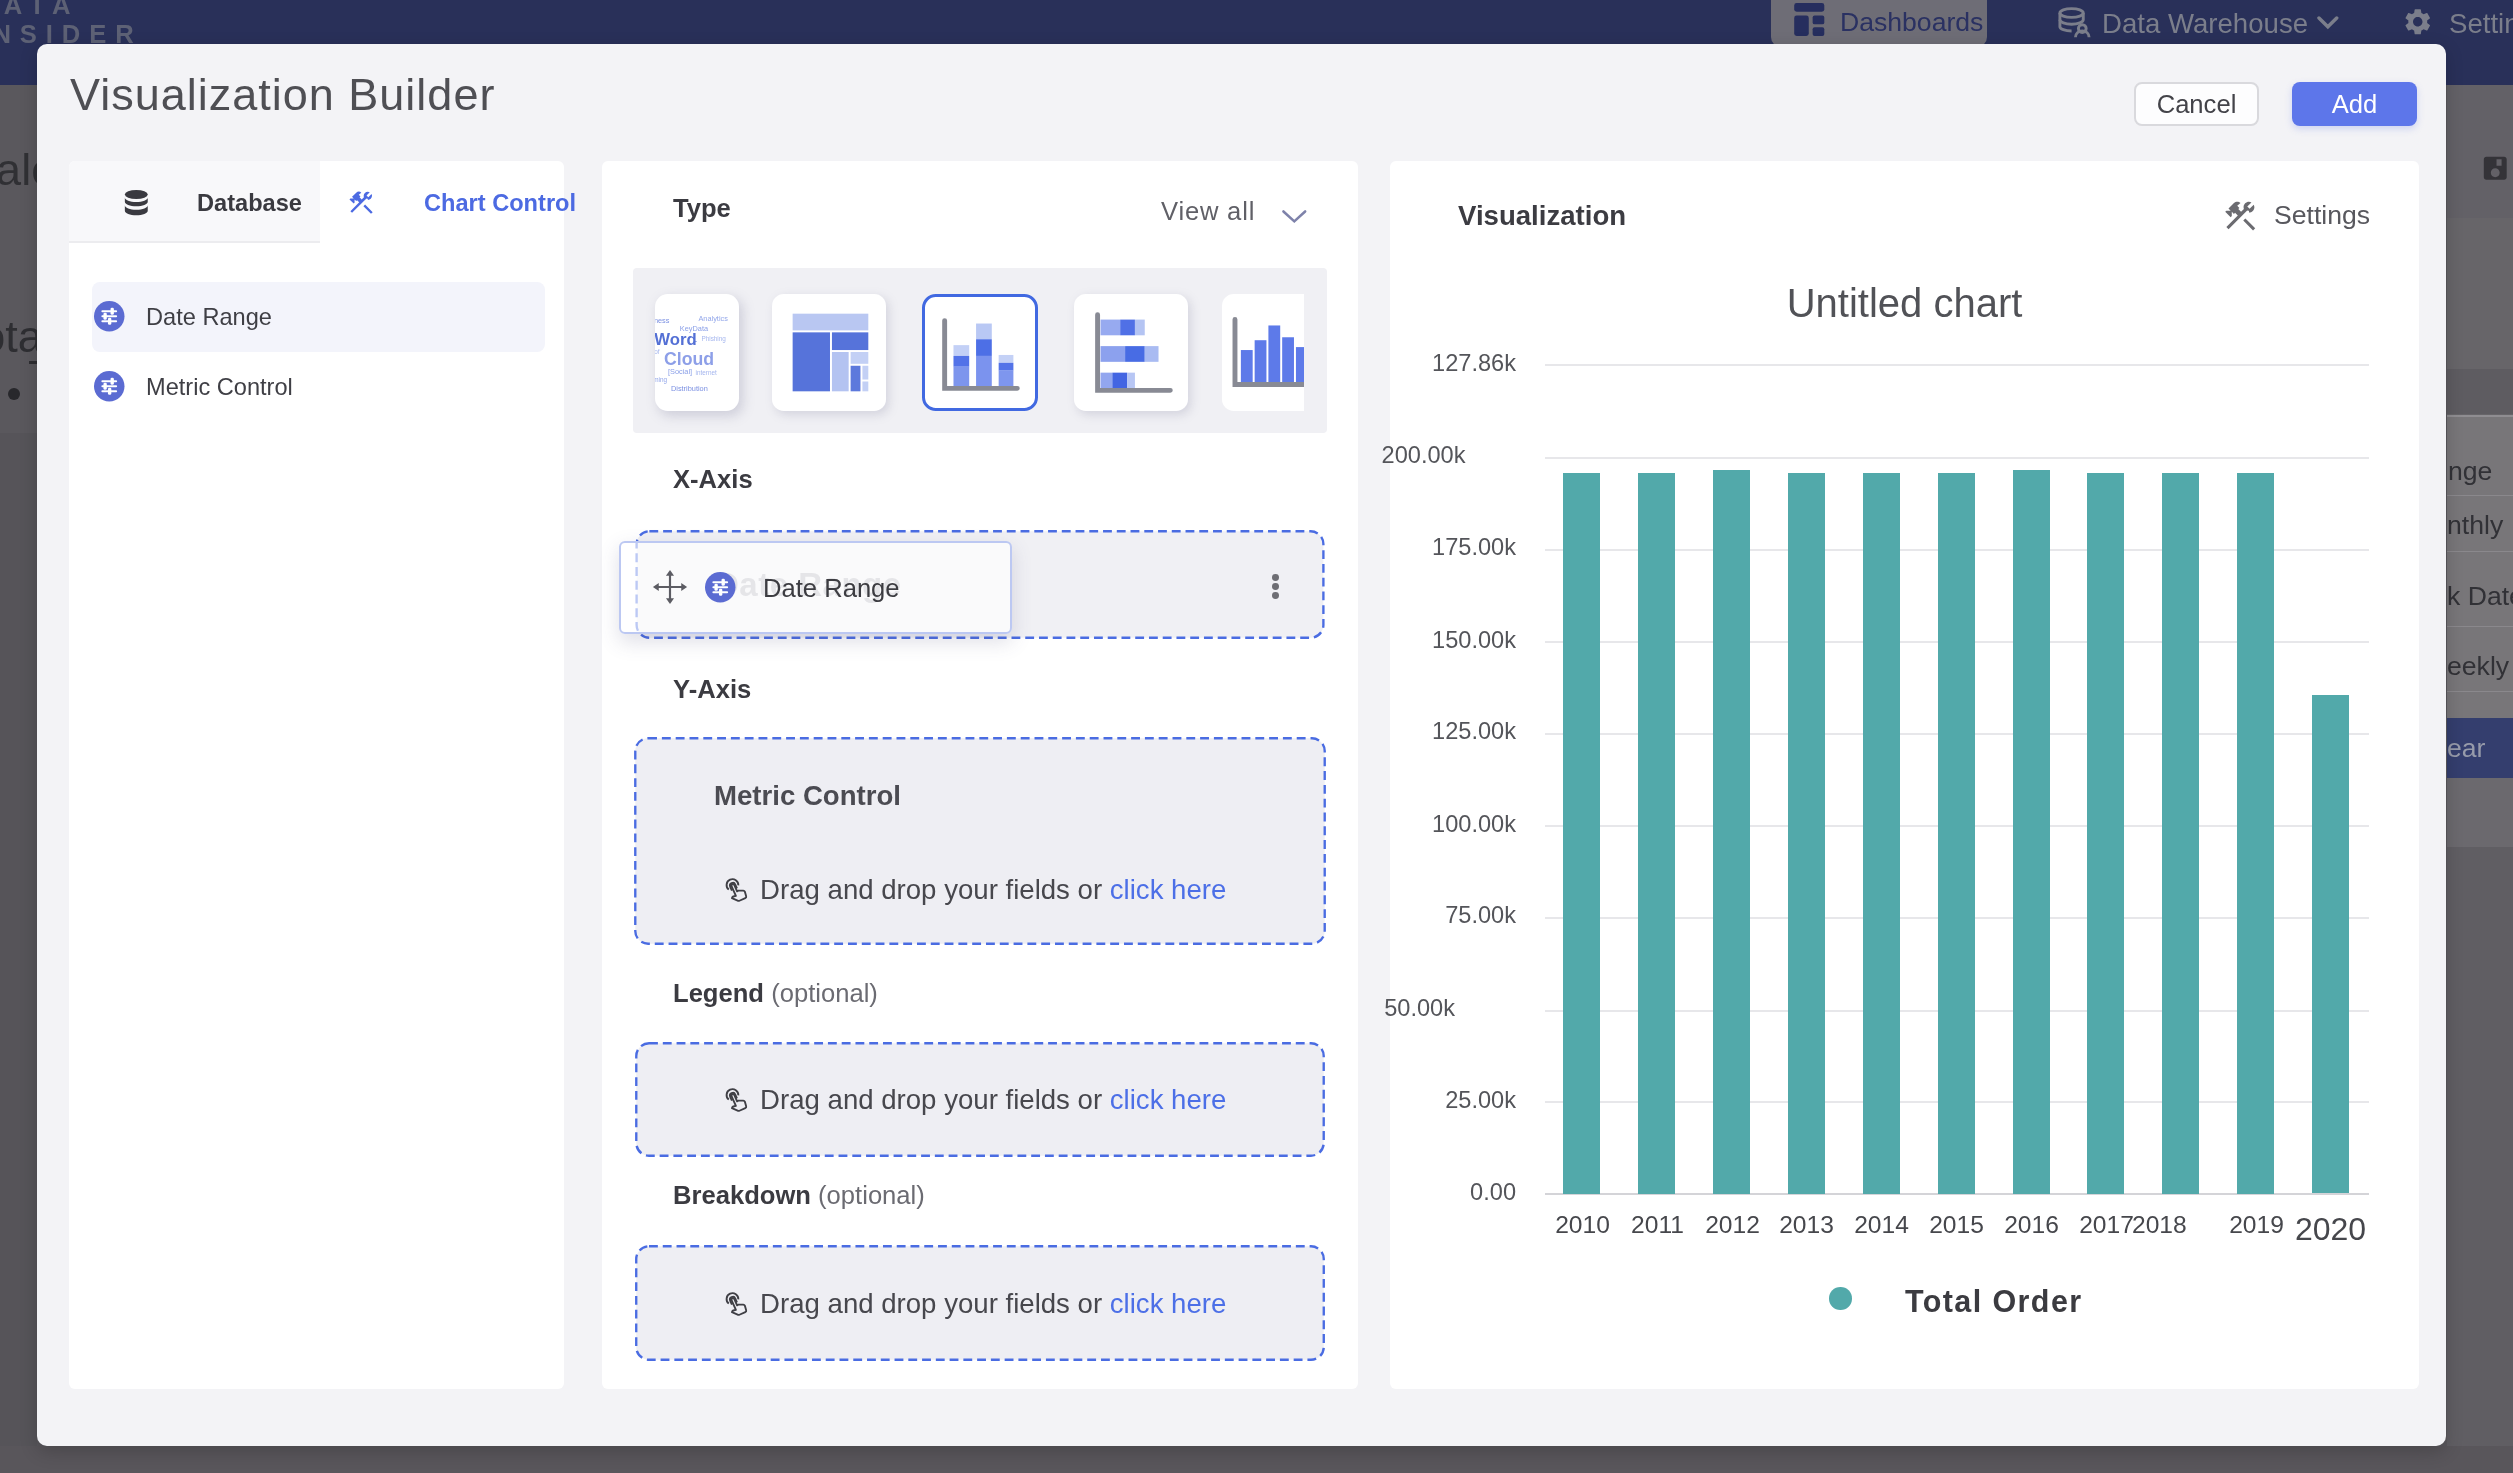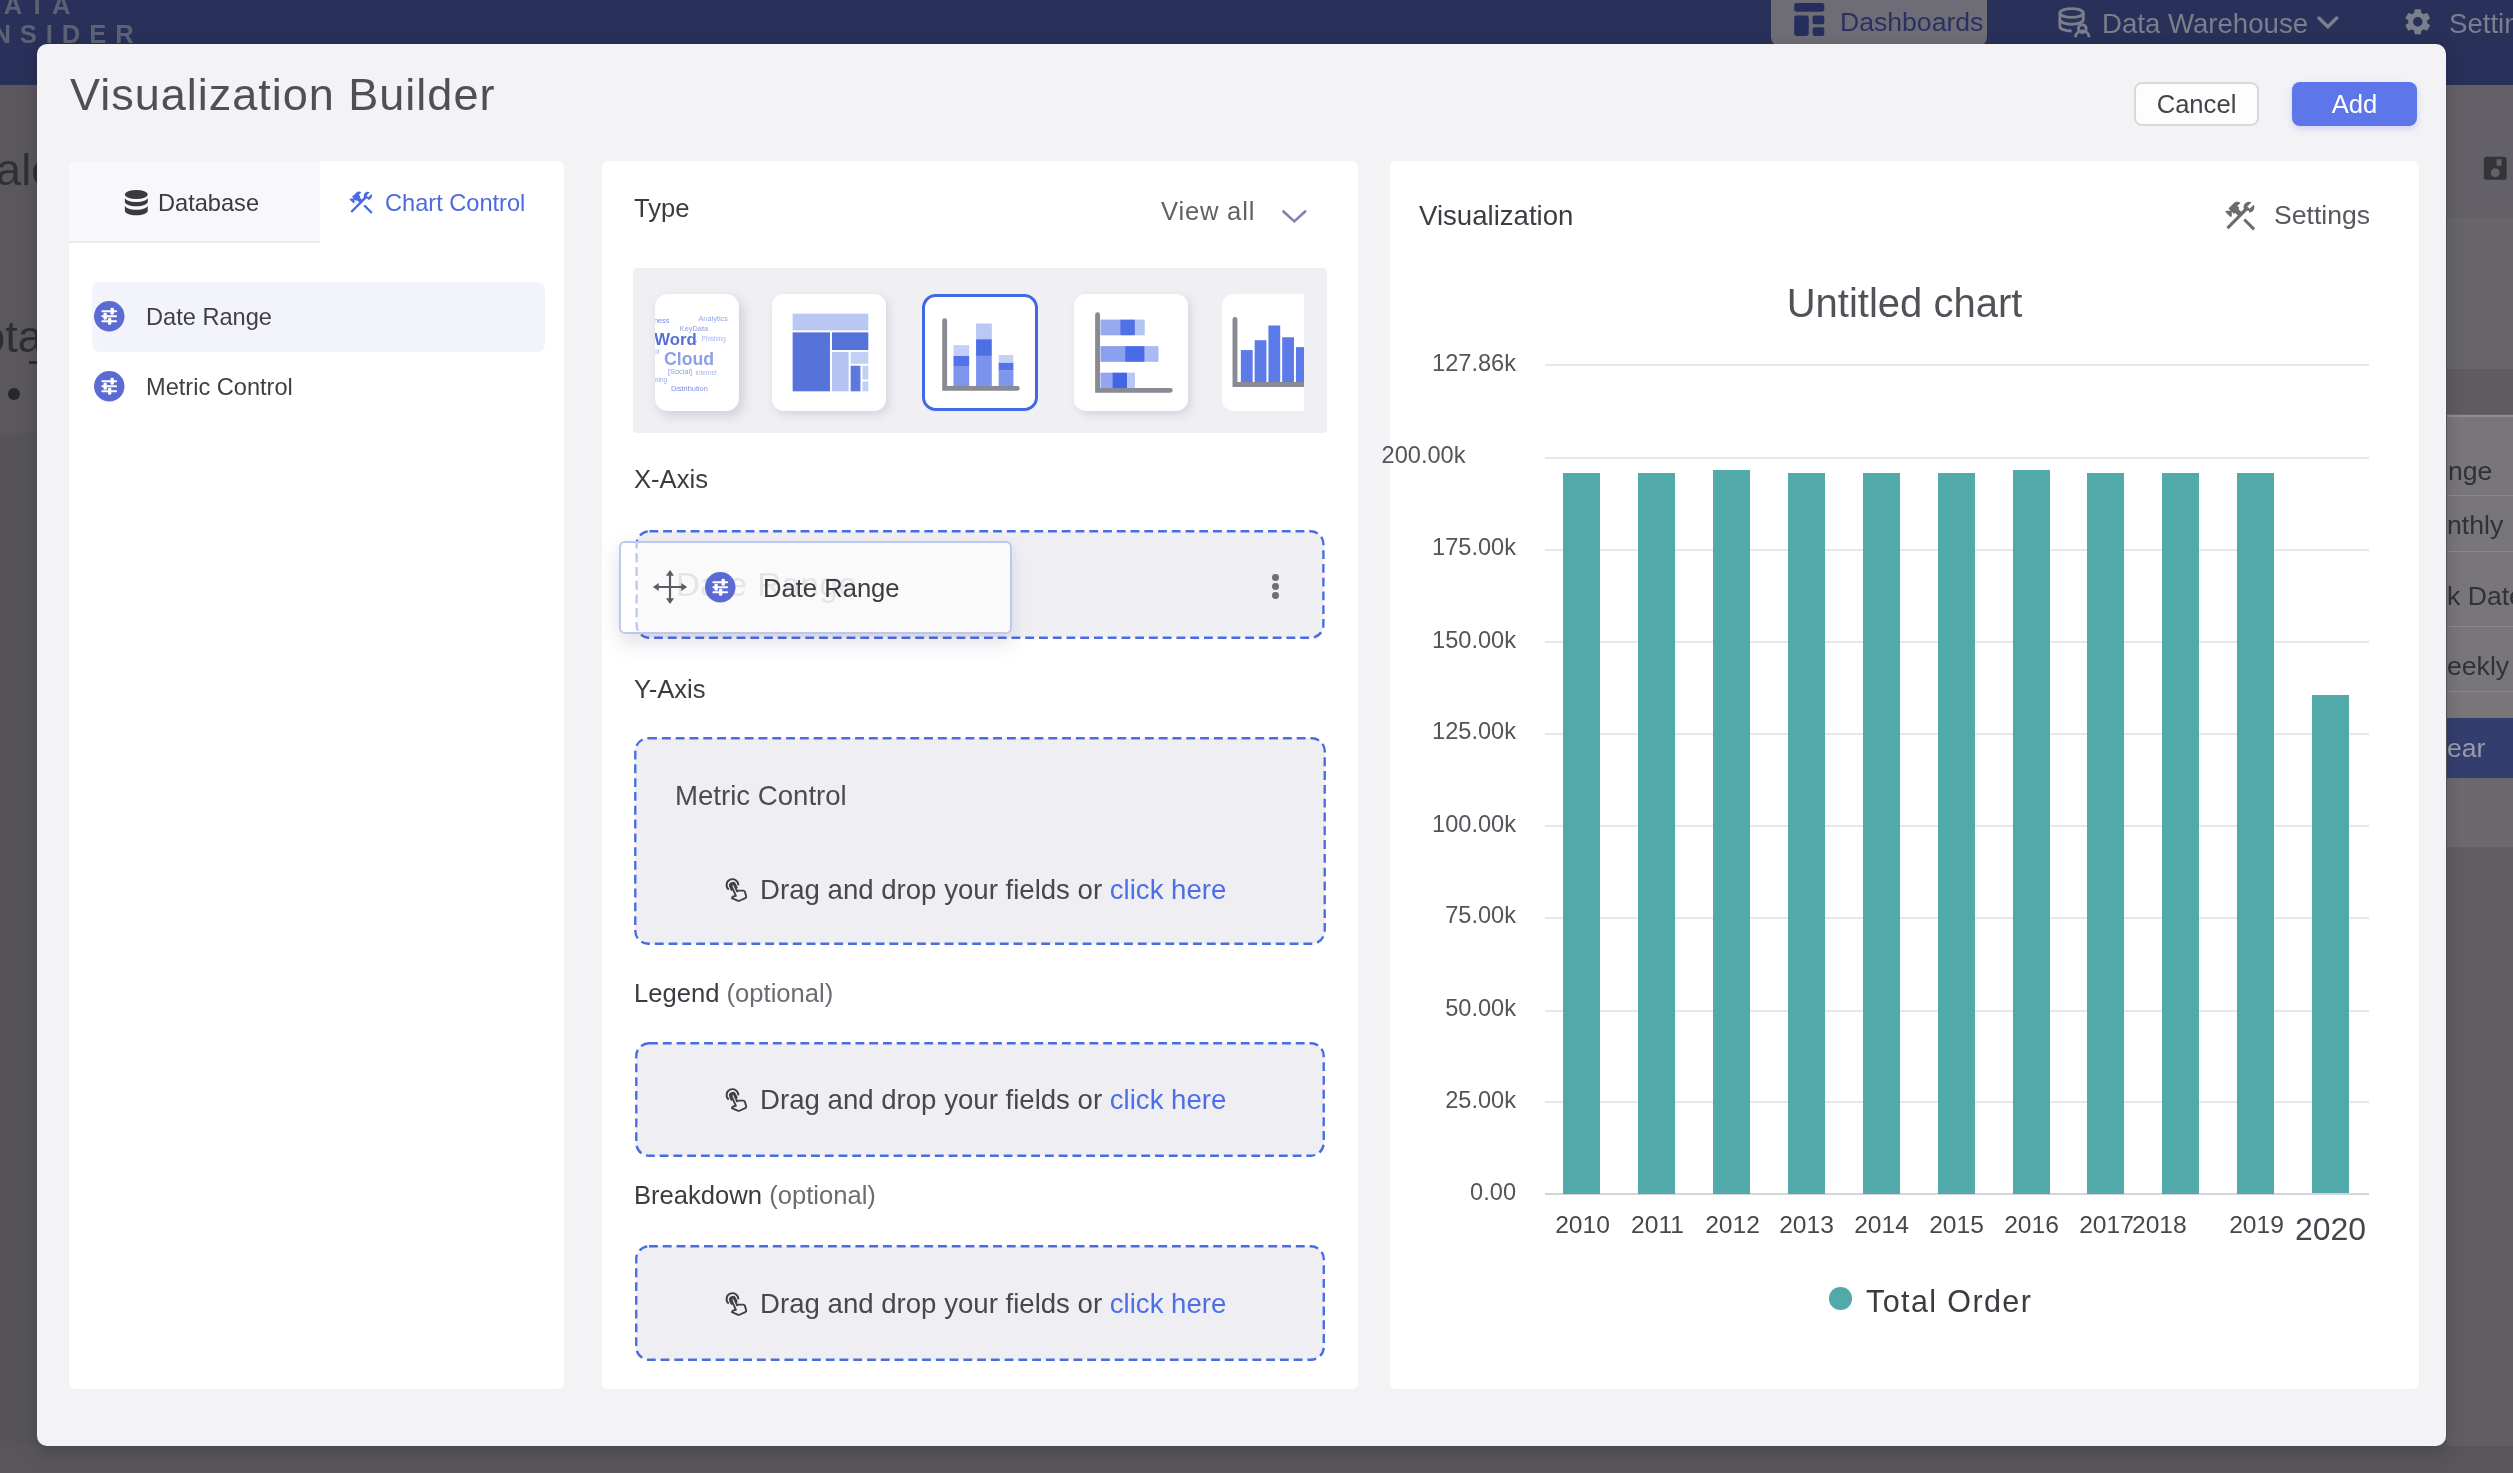--- a/index.html
+++ b/index.html
@@ -1,19 +1,19 @@
 <!DOCTYPE html>
 <html><head>
 <meta charset="utf-8">
 <style>
   html,body{margin:0;padding:0;}
   body{width:2514px;height:1474px;position:relative;overflow:hidden;
        font-family:"Liberation Sans", sans-serif;background:#59575c;}
   .abs{position:absolute;}
-  .bold{font-weight:normal;}
+  .bold{font-weight:bold;margin-left:39px;}
 </style>
 </head>
 <body>
 
 <div class="abs" id="navbar" style="left:0;top:0;width:2514px;height:85px;background:#293059;"></div>
 
 <div class="abs" style="left:-23.6px;top:-8.9px;color:#5d6175;font-weight:bold;font-size:25.6px;letter-spacing:8.9px;line-height:28.6px;">DATA<br>INSIDER</div>
 
 <div class="abs" style="left:1771px;top:-9.9px;width:216px;height:57px;background:#6e6d76;border-radius:9.9px;"></div>
 <svg class="abs" style="left:1794px;top:3px;" width="30.5" height="33" viewBox="0 0 31 34">
@@ -304,21 +304,21 @@
   <path fill="#6b6b70" d="M13.78 15.3l6.36 6.36 1.41-1.41-6.36-6.36zM17.5 10.1c1.93 0 3.5-1.57 3.5-3.5 0-.58-.16-1.12-.41-1.6l-2.7 2.7-1.49-1.49 2.7-2.7c-.48-.25-1.02-.41-1.6-.41-1.93 0-3.5 1.57-3.5 3.5 0 .41.08.8.21 1.16l-1.85 1.85-1.78-1.78.71-.71-1.41-1.41L12 3.89c-1.17-1.17-3.07-1.17-4.24 0L4.22 7.43l1.41 1.41H2.81l-.71.71 3.54 3.54.71-.71V9.55l1.41 1.41.71-.71 1.78 1.78-7.41 7.41 1.41 1.41L16.34 8.77c.36.13.75.21 1.16.21z"></path>
 </svg>
 <div class="abs" style="left:2274px;top:200px;font-size:26.6px;color:#58585e;">Settings</div>
 
 <div class="abs" style="left:1390px;top:281px;width:1029px;text-align:center;font-size:40px;color:#515257;">Untitled chart</div>
 
 <div class="abs" style="left:1331px;top:1179px;width:185px;text-align:right;font-size:23.6px;color:#54555a;">0.00</div>
 <div class="abs" style="left:1545px;top:1101px;width:824px;height:1.5px;background:#e7e7ea;"></div>
 <div class="abs" style="left:1331px;top:1087px;width:185px;text-align:right;font-size:23.6px;color:#54555a;">25.00k</div>
 <div class="abs" style="left:1545px;top:1010px;width:824px;height:1.5px;background:#e7e7ea;"></div>
-<div class="abs" style="left:1331px;top:995px;width:185px;text-align:right;font-size:23.6px;color:#54555a;">50.00k</div>
+<div class="abs" style="left:1270px;top:995px;width:185px;text-align:right;font-size:23.6px;color:#54555a;">50.00k</div>
 <div class="abs" style="left:1545px;top:917px;width:824px;height:1.5px;background:#e7e7ea;"></div>
 <div class="abs" style="left:1331px;top:902px;width:185px;text-align:right;font-size:23.6px;color:#54555a;">75.00k</div>
 <div class="abs" style="left:1545px;top:825px;width:824px;height:1.5px;background:#e7e7ea;"></div>
 <div class="abs" style="left:1331px;top:811px;width:185px;text-align:right;font-size:23.6px;color:#54555a;">100.00k</div>
 <div class="abs" style="left:1545px;top:733px;width:824px;height:1.5px;background:#e7e7ea;"></div>
 <div class="abs" style="left:1331px;top:718px;width:185px;text-align:right;font-size:23.6px;color:#54555a;">125.00k</div>
 <div class="abs" style="left:1545px;top:641px;width:824px;height:1.5px;background:#e7e7ea;"></div>
 <div class="abs" style="left:1331px;top:627px;width:185px;text-align:right;font-size:23.6px;color:#54555a;">150.00k</div>
 <div class="abs" style="left:1545px;top:549px;width:824px;height:1.5px;background:#e7e7ea;"></div>
 <div class="abs" style="left:1331px;top:534px;width:185px;text-align:right;font-size:23.6px;color:#54555a;">175.00k</div>

